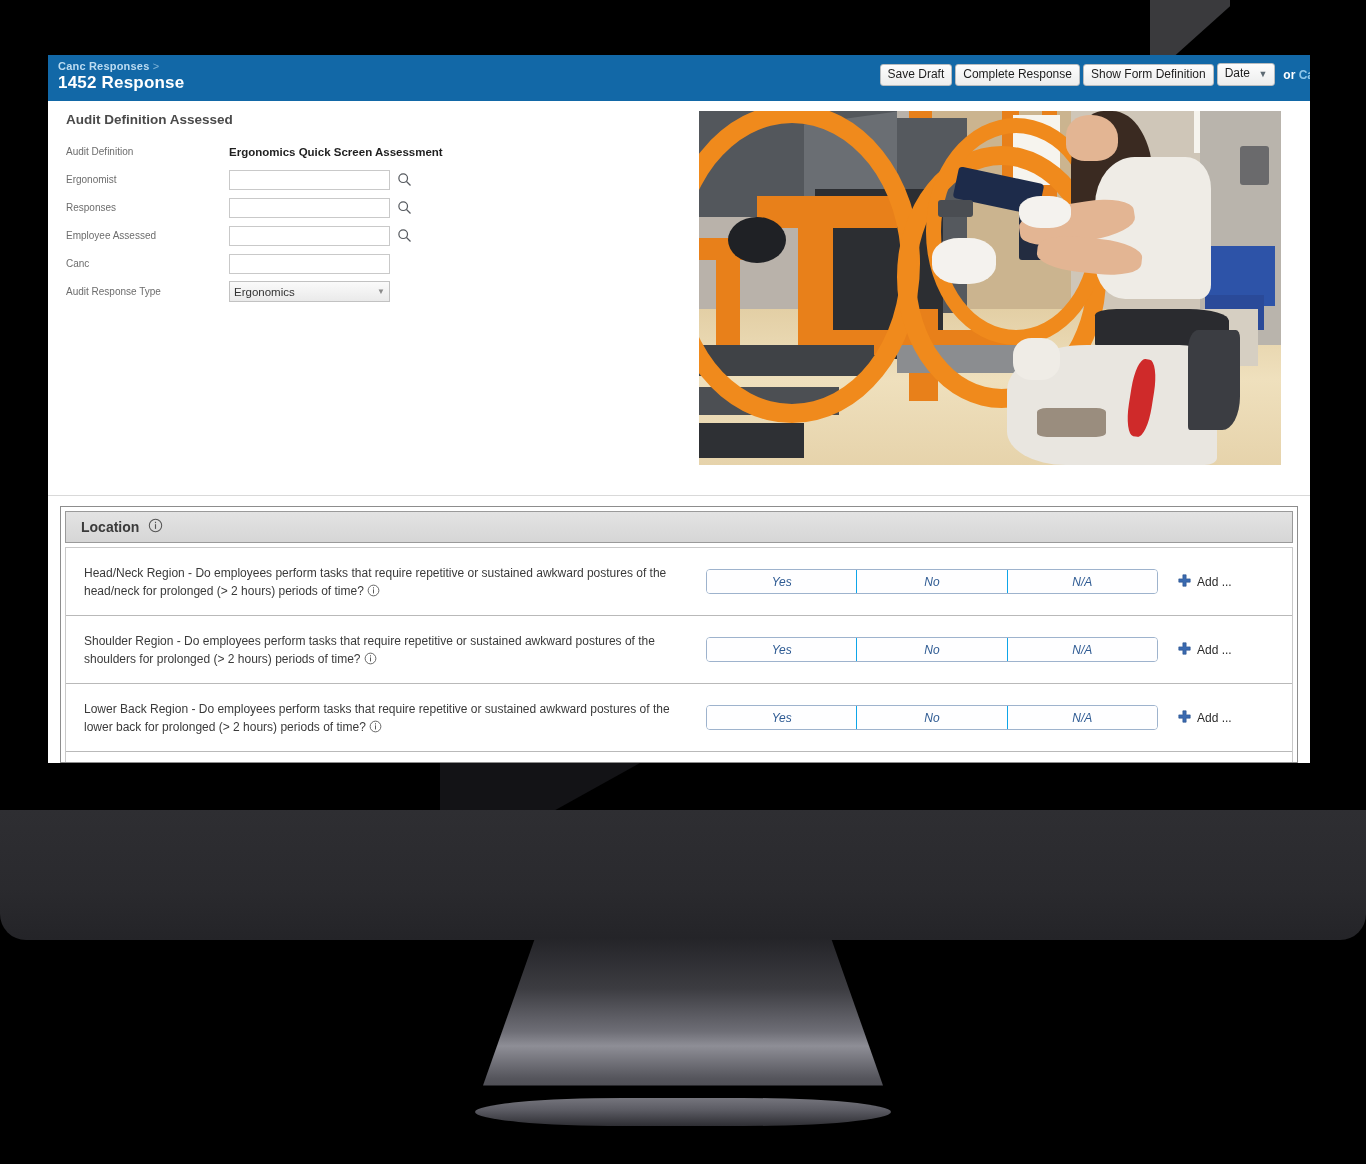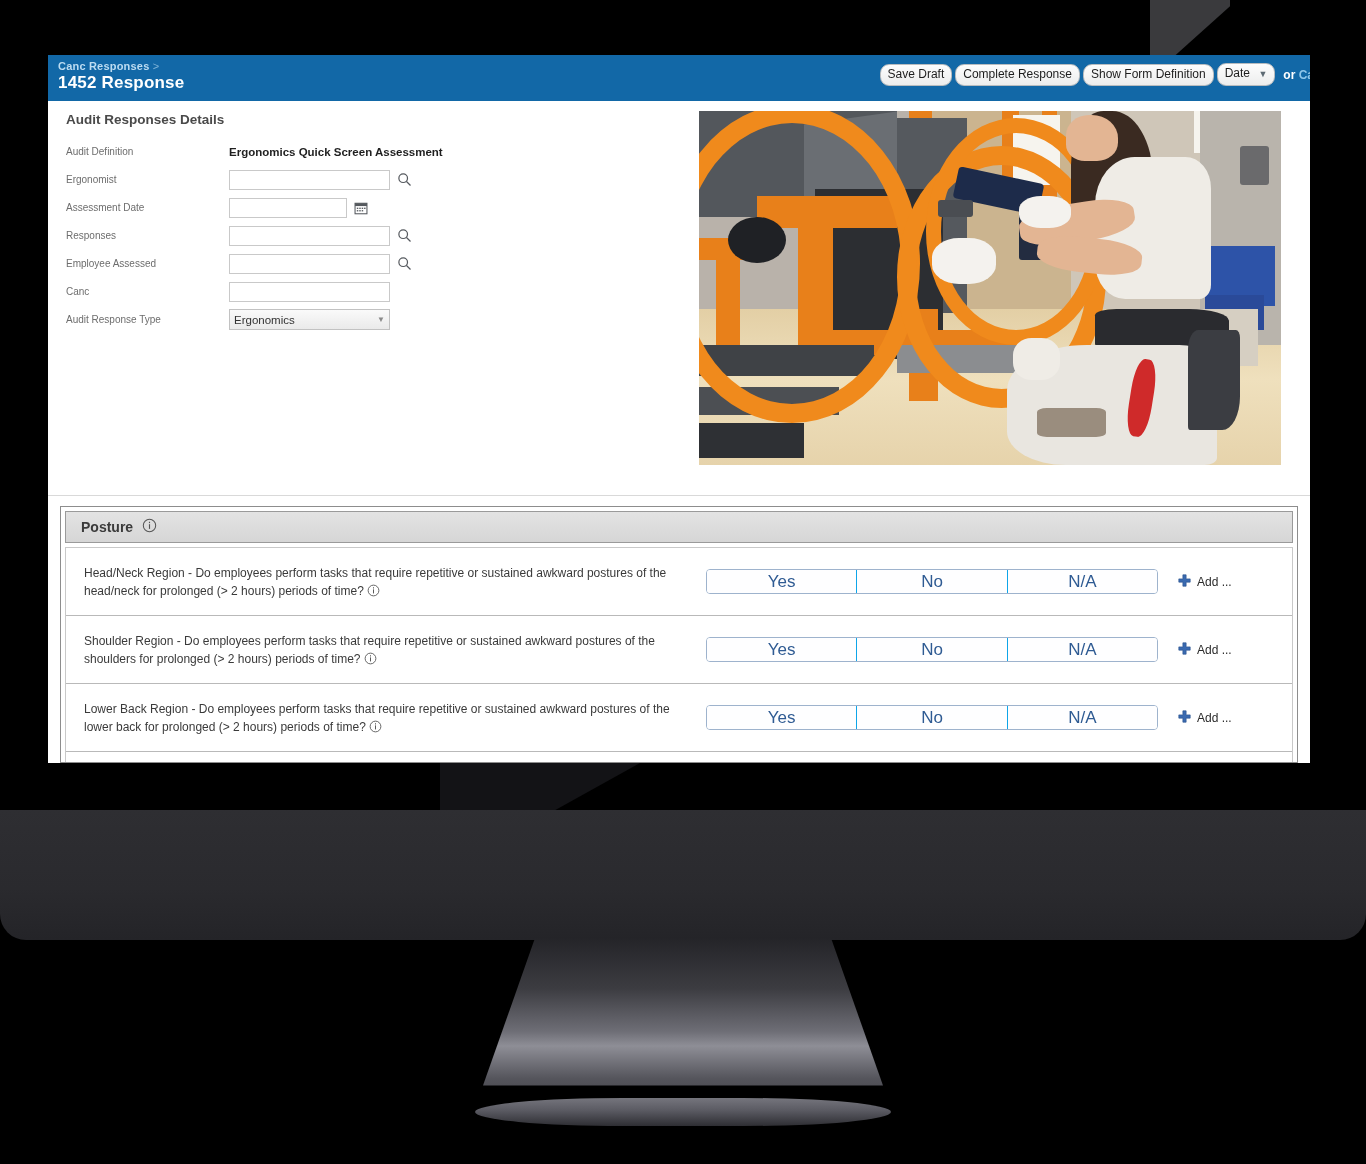--- a/index.html
+++ b/index.html
@@ -49,21 +49,21 @@
   .app-header {
     height: 46px; background: #1268a7; position: relative;
     padding: 5px 0 0 10px;
   }
   .crumb { font-size: 11px; font-weight: bold; color: #bcdcf2; letter-spacing:.2px; }
   .crumb .sep { color: #7fb4d8; font-weight: normal; }
   .page-title { font-size: 17px; font-weight: bold; color: #ffffff; margin-top: 1px; letter-spacing:.2px; }
   .toolbar { position: absolute; right: -18px; top: 8px; display: flex; align-items: center; gap: 3px; }
   .tbtn {
     background: linear-gradient(180deg,#fdfdfd,#eceded);
-    border: 1px solid #b8bcbf; border-radius: 9px;
+    border: 1px solid #b8bcbf; border-radius: 3px;
     font-size: 12px; color: #1d1d1d; padding: 3px 7px 4px; white-space: nowrap;
     font-family: "Liberation Sans", sans-serif; cursor: pointer; line-height: 13px;
   }
   .tbtn .caret { display:inline-block; margin-left:5px; color:#5d6a73; font-size:9px; }
   .or-cancel { font-size: 12px; color: #ffffff; font-weight: bold; margin-left: 5px; white-space: nowrap; }
   .or-cancel .cancel-link { color: #8fc6ea; font-weight: bold; }
 
   
   .upper { display: flex; height: 395px; border-bottom: 1px solid #d9d9d9; }
   .form-col { width: 648px; padding: 11px 0 0 18px; }
@@ -129,21 +129,21 @@
     padding: 14px 0 14px 0; min-height: 68px;
   }
   .qrow.short { min-height: 8px; padding: 0; border-bottom:none; height: 10px; }
   .qtext { width: 640px; padding: 0 18px 0 18px; font-size: 12px; color: #3a3a3a; line-height: 18px; }
   .seg {
     display: flex; border: 1px solid #9eb3cd; border-radius: 4px; overflow: hidden;
     width: 452px; height: 25px; background: #fff;
   }
   .seg-btn {
     flex: 1; display: flex; align-items: center; justify-content: center;
-    font-size: 17px; color: #2f5b93; cursor: pointer; background:#fefeff;
+    font-size: 12px; color: #2f5b93; cursor: pointer; background:#fefeff;font-style:italic;
   }
   .seg-btn + .seg-btn { border-left: 1px solid #0ea5e9; }
   .addcell { margin-left: 20px; display: flex; align-items: center; gap: 6px; cursor: pointer; }
   .add-label { font-size: 12px; color: #2b2b2b; }
   .info-ico { cursor: pointer; }
 </style>
 </head>
 <body>
 
 <div id="stage">
@@ -176,57 +176,38 @@
         <span class="or-cancel">
           <span>or</span>
           <span class="cancel-link">Canc</span>
         </span>
       </div>
     </div>
 
     <div class="upper">
 
       <div class="form-col">
-        <div class="section-title">Audit Responses Details</div>
+        <div class="section-title">Audit Definition Assessed</div>
 
         <div class="frow">
           <div class="flabel">Audit Definition</div>
           <div class="fvalue">Ergonomics Quick Screen Assessment</div>
         </div>
 
         <div class="frow">
           <div class="flabel">Ergonomist</div>
           <input class="finput wide" type="text" value="" style="">
           <span class="ico-btn">
             <svg width="15" height="15" viewBox="0 0 16 16">
                 <circle cx="6.6" cy="6.6" r="4.6" fill="none" stroke="#55595e" stroke-width="1.3"></circle>
                 <line x1="10.1" y1="10.1" x2="14.4" y2="14.4" stroke="#55595e" stroke-width="1.3"></line>
               </svg>
           </span>
         </div>
 
-        <div class="frow">
-          <div class="flabel">Assessment Date</div>
-          <input class="finput date" type="text" value="" style="">
-          <span class="ico-btn">
-            <svg width="14" height="14" viewBox="0 0 16 16">
-              <rect x="1.2" y="2.6" width="13.6" height="12" fill="none" stroke="#55595e" stroke-width="1.2"></rect>
-              <rect x="1.2" y="2.6" width="13.6" height="3.2" fill="#55595e"></rect>
-              <g fill="#55595e">
-                  <rect x="3.2" y="7.6" width="1.7" height="1.5"></rect>
-                  <rect x="6" y="7.6" width="1.7" height="1.5"></rect>
-                  <rect x="8.8" y="7.6" width="1.7" height="1.5"></rect>
-                  <rect x="11.5" y="7.6" width="1.7" height="1.5"></rect>
-                  <rect x="3.2" y="10.4" width="1.7" height="1.5"></rect>
-                  <rect x="6" y="10.4" width="1.7" height="1.5"></rect>
-                  <rect x="8.8" y="10.4" width="1.7" height="1.5"></rect>
-                </g>
-            </svg>
-          </span>
-        </div>
 
         <div class="frow">
           <div class="flabel">Responses</div>
           <input class="finput wide" type="text" value="" style="">
           <span class="ico-btn">
             <svg width="15" height="15" viewBox="0 0 16 16">
                 <circle cx="6.6" cy="6.6" r="4.6" fill="none" stroke="#55595e" stroke-width="1.3"></circle>
                 <line x1="10.1" y1="10.1" x2="14.4" y2="14.4" stroke="#55595e" stroke-width="1.3"></line>
               </svg>
           </span>
@@ -313,21 +294,21 @@
           <div class="p-belt" style="left:84%;top:62%;width:9%;height:28%;background:#3b3d42;border-radius:20% 8% 34% 4%;"></div>
           <div class="p-person-leg" style="left:54%;top:64%;width:8%;height:12%;background:#efece6;border-radius:40%;"></div>
         </div>
       </div>
     </div>
 
     <div class="qpanel-wrap">
       <div class="qpanel">
 
         <div class="qhead">
-          <span class="qhead-title">Posture</span>
+          <span class="qhead-title">Location</span>
           <span class="info-ico">
             <svg width="15" height="15" viewBox="0 0 16 16">
                 <circle cx="8" cy="8" r="6.6" fill="none" stroke="#555" stroke-width="1.1"></circle>
                 <rect x="7.4" y="6.6" width="1.2" height="5" fill="#555"></rect>
                 <rect x="7.4" y="4" width="1.2" height="1.5" fill="#555"></rect>
               </svg>
           </span>
         </div>
 
         <div class="qbody">

